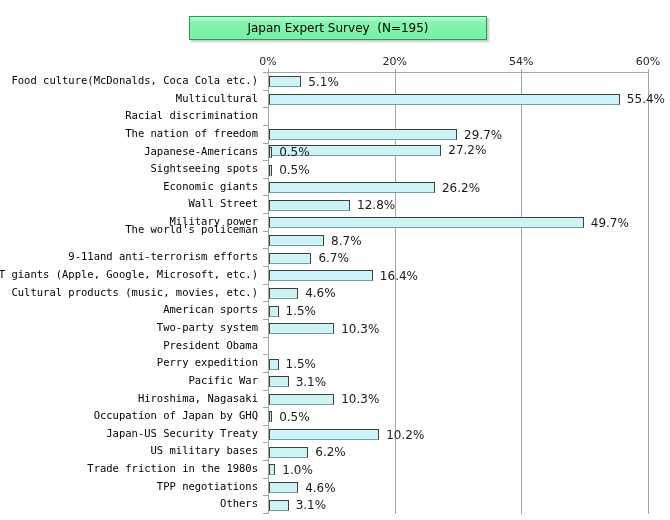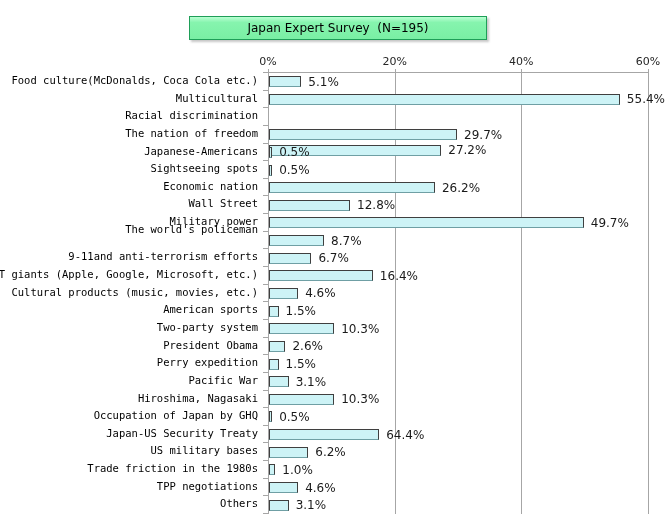--- a/index.html
+++ b/index.html
@@ -46,21 +46,21 @@
 
 <div class="canvas">
   <div class="title-box">
     <span>Japan Expert Survey  (N=195)</span>
   </div>
   <div>
       <div class="x-tick-label" style="left: 268px;">0%</div>
       <div class="x-tick" style="left: 268px;"></div>
       <div class="x-tick-label" style="left: 394.667px;">20%</div>
       <div class="x-tick" style="left: 394.667px;"></div>
-      <div class="x-tick-label" style="left: 521.333px;">40%</div>
+      <div class="x-tick-label" style="left: 521.333px;">54%</div>
       <div class="x-tick" style="left: 521.333px;"></div>
       <div class="x-tick-label" style="left: 648px;">60%</div>
       <div class="x-tick" style="left: 648px;"></div>
     </div>
   <div class="plot">
       <div class="gridline" style="left: 125.667px;"></div>
       <div class="gridline" style="left: 252.333px;"></div>
       <div class="gridline" style="left: 379px;"></div>
       <div class="bar-row" style="top: 0px; height: 17.64px;">
         <div class="bar" style="width: 30.3px; height: 9px; top: 3.32px;"></div>
@@ -115,43 +115,39 @@
         <div class="value-label" style="left: 36.1333px; top: 8.82px;">4.6%</div>
       </div>
       <div class="bar-row" style="top: 229.32px; height: 17.64px;">
         <div class="bar" style="width: 7.5px; height: 9px; top: 3.32px;"></div>
         <div class="value-label" style="left: 16.5px; top: 8.82px;">1.5%</div>
       </div>
       <div class="bar-row" style="top: 246.96px; height: 17.64px;">
         <div class="bar" style="width: 63.2333px; height: 9px; top: 3.32px;"></div>
         <div class="value-label" style="left: 72.2333px; top: 8.82px;">10.3%</div>
       </div>
-      <div class="bar-row" style="top: 264.6px; height: 17.64px;">
-        <div class="bar" style="width: 14.4667px; height: 9px; top: 3.32px;"></div>
-        <div class="value-label" style="left: 23.4667px; top: 8.82px;">2.6%</div>
-      </div>
       <div class="bar-row" style="top: 282.24px; height: 17.64px;">
         <div class="bar" style="width: 7.5px; height: 9px; top: 3.32px;"></div>
         <div class="value-label" style="left: 16.5px; top: 8.82px;">1.5%</div>
       </div>
       <div class="bar-row" style="top: 299.88px; height: 17.64px;">
         <div class="bar" style="width: 17.6333px; height: 9px; top: 3.32px;"></div>
         <div class="value-label" style="left: 26.6333px; top: 8.82px;">3.1%</div>
       </div>
       <div class="bar-row" style="top: 317.52px; height: 17.64px;">
         <div class="bar" style="width: 63.2333px; height: 9px; top: 3.32px;"></div>
         <div class="value-label" style="left: 72.2333px; top: 8.82px;">10.3%</div>
       </div>
       <div class="bar-row" style="top: 335.16px; height: 17.64px;">
         <div class="bar" style="width: 1.16667px; height: 9px; top: 3.32px;"></div>
         <div class="value-label" style="left: 10.1667px; top: 8.82px;">0.5%</div>
       </div>
       <div class="bar-row" style="top: 352.8px; height: 17.64px;">
         <div class="bar" style="width: 108.2px; height: 9px; top: 3.32px;"></div>
-        <div class="value-label" style="left: 117.2px; top: 8.82px;">64.4%</div>
+        <div class="value-label" style="left: 117.2px; top: 8.82px;">10.2%</div>
       </div>
       <div class="bar-row" style="top: 370.44px; height: 17.64px;">
         <div class="bar" style="width: 37.2667px; height: 9px; top: 3.32px;"></div>
         <div class="value-label" style="left: 46.2667px; top: 8.82px;">6.2%</div>
       </div>
       <div class="bar-row" style="top: 388.08px; height: 17.64px;">
         <div class="bar" style="width: 4.33333px; height: 9px; top: 3.32px;"></div>
         <div class="value-label" style="left: 13.3333px; top: 8.82px;">1.0%</div>
       </div>
       <div class="bar-row" style="top: 405.72px; height: 17.64px;">
@@ -189,21 +185,21 @@
       <div class="y-tick" style="left: 263px; top: 460.08px;"></div>
       <div class="y-tick" style="left: 263px; top: 477.72px;"></div>
       <div class="y-tick" style="left: 263px; top: 495.36px;"></div>
       <div class="y-tick" style="left: 263px; top: 513px;"></div>
       <div class="cat-label" style="top: 72px; line-height: 17.64px; height: 17.64px;">Food culture(McDonalds, Coca Cola etc.)</div>
       <div class="cat-label" style="top: 89.64px; line-height: 17.64px; height: 17.64px;">Multicultural</div>
       <div class="cat-label" style="top: 107.28px; line-height: 17.64px; height: 17.64px;">Racial discrimination</div>
       <div class="cat-label" style="top: 124.92px; line-height: 17.64px; height: 17.64px;">The nation of freedom</div>
       <div class="cat-label" style="top: 142.56px; line-height: 17.64px; height: 17.64px;">Japanese-Americans</div>
       <div class="cat-label" style="top: 160.2px; line-height: 17.64px; height: 17.64px;">Sightseeing spots</div>
-      <div class="cat-label" style="top: 177.84px; line-height: 17.64px; height: 17.64px;">Economic nation</div>
+      <div class="cat-label" style="top: 177.84px; line-height: 17.64px; height: 17.64px;">Economic giants</div>
       <div class="cat-label" style="top: 195.48px; line-height: 17.64px; height: 17.64px;">Wall Street</div>
       <div class="cat-label" style="top: 213.12px; line-height: 17.64px; height: 17.64px;">Military power</div>
       <div class="cat-label" style="top: 221px; line-height: 17.64px; height: 17.64px; text-align: center;">The world's policeman</div>
       <div class="cat-label" style="top: 248.4px; line-height: 17.64px; height: 17.64px;">9-11and anti-terrorism efforts</div>
       <div class="cat-label" style="top: 266.04px; line-height: 17.64px; height: 17.64px;">IT giants (Apple, Google, Microsoft, etc.)</div>
       <div class="cat-label" style="top: 283.68px; line-height: 17.64px; height: 17.64px;">Cultural products (music, movies, etc.)</div>
       <div class="cat-label" style="top: 301.32px; line-height: 17.64px; height: 17.64px;">American sports</div>
       <div class="cat-label" style="top: 318.96px; line-height: 17.64px; height: 17.64px;">Two-party system</div>
       <div class="cat-label" style="top: 336.6px; line-height: 17.64px; height: 17.64px;">President Obama</div>
       <div class="cat-label" style="top: 354.24px; line-height: 17.64px; height: 17.64px;">Perry expedition</div>

